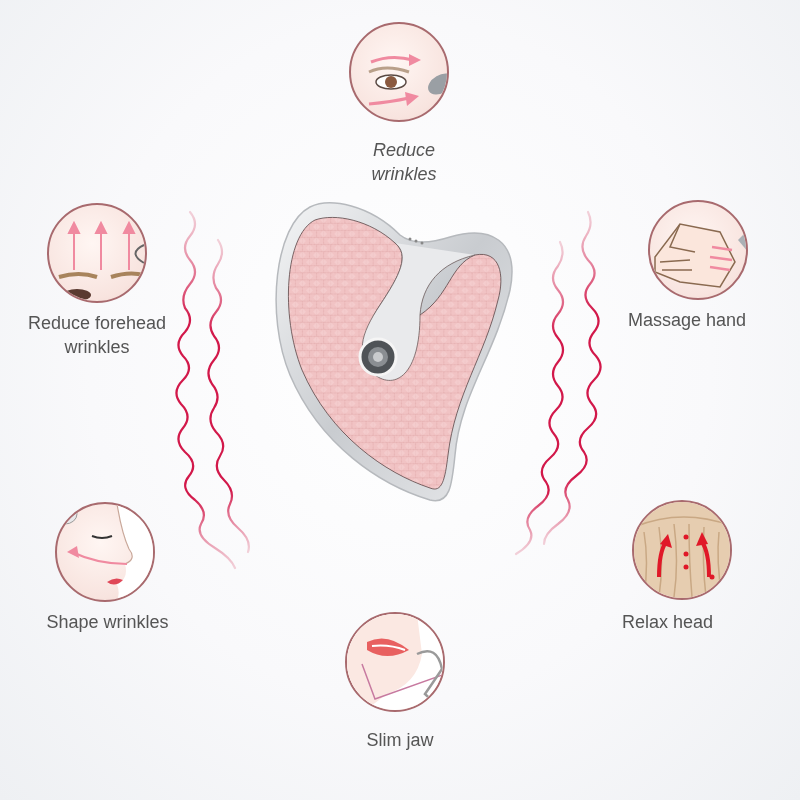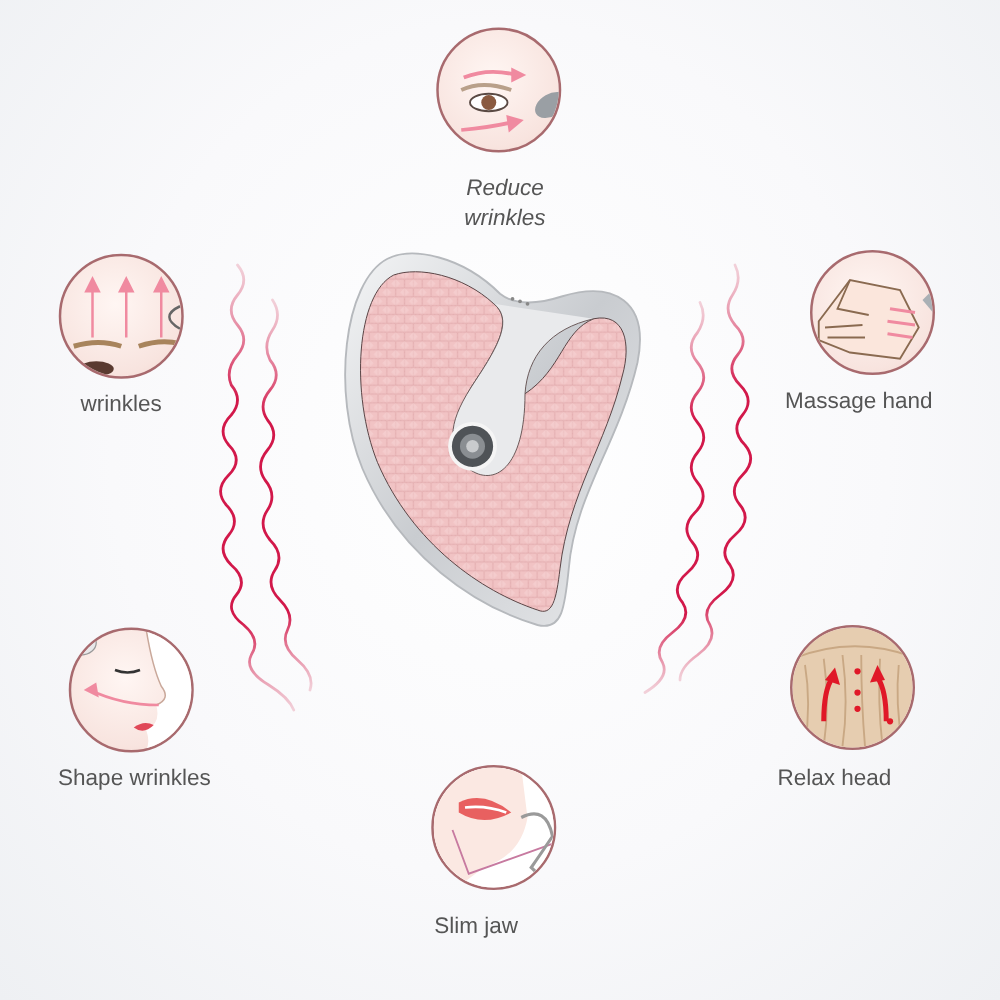--- a/index.html
+++ b/index.html
@@ -91,20 +91,21 @@
         <line x1="80" y1="65" x2="80" y2="25"></line>
           <path d="M75 28 L80 18 L85 28 Z"></path>
       </g>
       <path d="M10 72 Q30 66 48 72" stroke="#a8845c" stroke-width="4" fill="none"></path>
       <path d="M62 72 Q80 66 95 70" stroke="#a8845c" stroke-width="4" fill="none"></path>
       <ellipse cx="28" cy="90" rx="14" ry="6" fill="#5a3a30"></ellipse>
       <path d="M95 40 Q78 48 95 58" stroke="#666" stroke-width="2" fill="none"></path>
     </svg>
   </div>
   <div class="label" style="left:17px;top:311px;width:160px;text-align:center;">
+    <div>Reduce forehead</div>
     <div>wrinkles</div>
   </div>
 </div>
 
 <div class="feature">
   <div class="circle" style="left:648px;top:200px;">
     <svg width="100" height="100" viewBox="0 0 100 100">
       <path d="M5 55 L30 22 L70 30 L85 60 L70 85 L30 80 L5 70 Z" fill="#fbe6dc" stroke="#8a6a50" stroke-width="1.5"></path>
       <path d="M30 22 L20 45 L45 50" fill="none" stroke="#8a6a50" stroke-width="1.5"></path>
       <path d="M10 60 L40 58 M12 68 L42 68" stroke="#8a6a50" stroke-width="1.5"></path>
@@ -172,16 +173,16 @@
   <div class="circle" style="left:345px;top:612px;">
     <svg width="100" height="100" viewBox="0 0 100 100">
       <path d="M0 0 L100 0 L100 100 L0 100 Z" fill="#fff"></path>
       <path d="M0 0 L70 0 L75 40 Q70 70 40 80 L20 95 L0 100 Z" fill="#fbe8e2"></path>
       <path d="M20 28 Q40 18 62 36 Q40 48 20 36 Z" fill="#e86060"></path>
       <path d="M25 32 Q42 30 58 36" stroke="#fff" stroke-width="2" fill="none"></path>
       <path d="M15 50 L28 85 L98 60" stroke="#c77aa0" stroke-width="1.5" fill="none"></path>
       <path d="M70 40 Q90 30 95 55 Q85 70 78 80 Q90 90 82 100" stroke="#9a9a9a" stroke-width="2.5" fill="none"></path>
     </svg>
   </div>
-  <div class="label" style="left:326px;top:728px;width:110px;">
+  <div class="label" style="left:345px;top:728px;width:110px;">
     <div>Slim jaw</div>
   </div>
 </div>
 
 </body></html>

